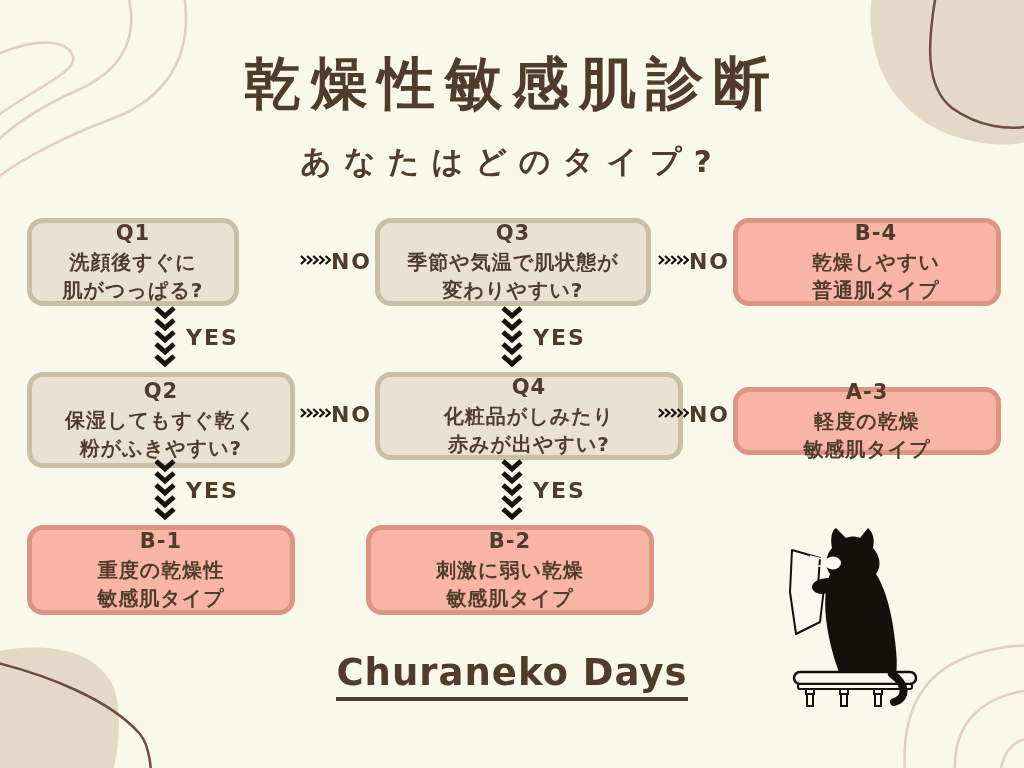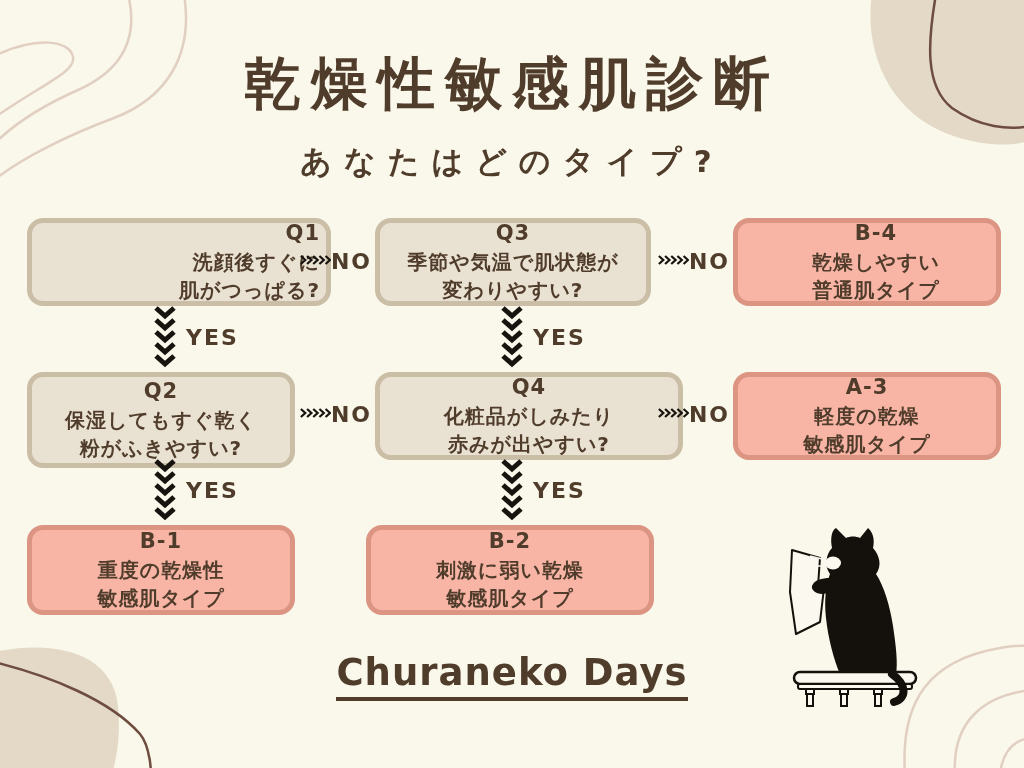--- a/index.html
+++ b/index.html
@@ -112,21 +112,21 @@
       <rect class="cat-white" stroke-width="2" x="98" y="167" width="8" height="5"></rect>
       <rect class="cat-white" stroke-width="2" x="99" y="172" width="6" height="12"></rect>
     </g>
     <path d="M116,152 C130,162 132,176 118,180" stroke="#14110C" stroke-width="8" fill="none" stroke-linecap="round"></path>
   </svg>
 
   <div class="layer">
     <h1 class="page-title" style="margin:0">乾燥性敏感肌診断</h1>
     <h2 class="page-subtitle" style="margin:0">あなたはどのタイプ?</h2>
 
-    <div class="node question" style="left:27px;top:218px;width:304px;height:88px;align-items:flex-end;">
+    <div class="node question" style="left:27px;top:218px;width:212px;height:88px;">
       <div class="node-label">Q1</div>
       <div class="node-line">洗顔後すぐに</div>
       <div class="node-line">肌がつっぱる?</div>
     </div>
     <div class="node question" style="left:375px;top:218px;width:276px;height:88px;">
       <div class="node-label">Q3</div>
       <div class="node-line">季節や気温で肌状態が</div>
       <div class="node-line">変わりやすい?</div>
     </div>
     <div class="node result" style="left:733px;top:218px;width:268px;height:88px;padding-left:24px;">
@@ -138,21 +138,21 @@
     <div class="node question" style="left:27px;top:372px;width:268px;height:96px;">
       <div class="node-label">Q2</div>
       <div class="node-line">保湿してもすぐ乾く</div>
       <div class="node-line">粉がふきやすい?</div>
     </div>
     <div class="node question" style="left:375px;top:372px;width:308px;height:88px;">
       <div class="node-label">Q4</div>
       <div class="node-line">化粧品がしみたり</div>
       <div class="node-line">赤みが出やすい?</div>
     </div>
-    <div class="node result" style="left:733px;top:372px;width:268px;height:88px;">
+    <div class="node result" style="left:733px;top:387px;width:268px;height:68px;">
       <div class="node-label">A-3</div>
       <div class="node-line">軽度の乾燥</div>
       <div class="node-line">敏感肌タイプ</div>
     </div>
 
     <div class="node result" style="left:27px;top:525px;width:268px;height:90px;">
       <div class="node-label">B-1</div>
       <div class="node-line">重度の乾燥性</div>
       <div class="node-line">敏感肌タイプ</div>
     </div>

